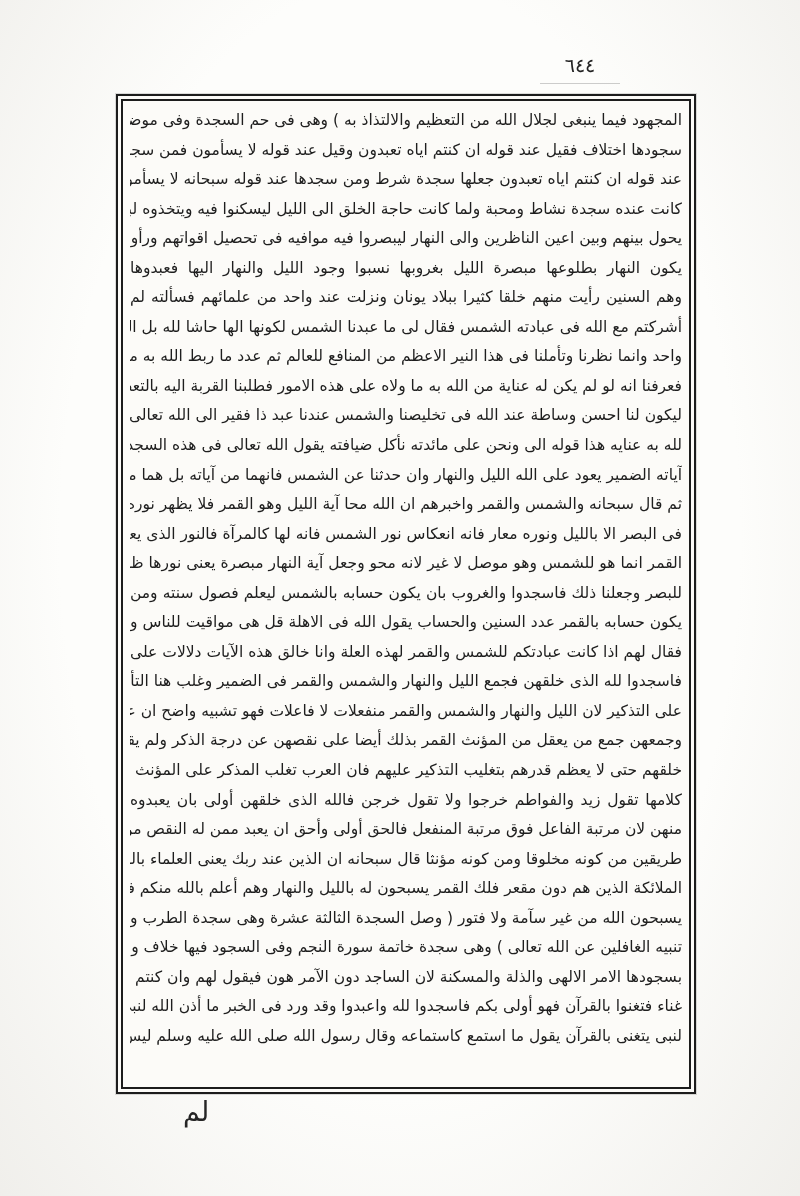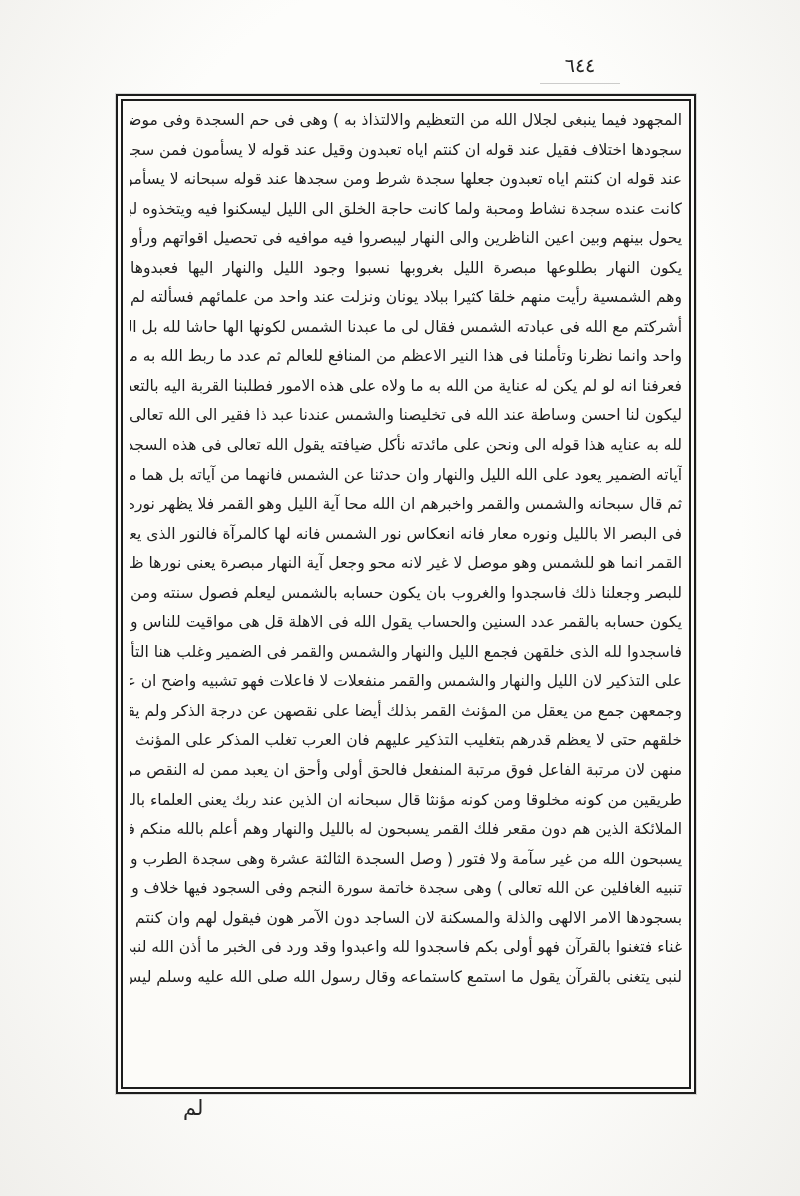--- a/index.html
+++ b/index.html
@@ -62,57 +62,59 @@
     overflow: hidden;
     text-align: justify;
     text-align-last: justify;
     font-family: "DejaVu Sans", sans-serif;
     -webkit-font-smoothing: antialiased;
   }
   .catchword {
     position: absolute;
     top: 1096px;
     left: 183px;
-    font-size: 21px;
+    font-size: 27px;
     color: #252525;
     direction: rtl;
     font-family: "DejaVu Sans", sans-serif;
   }
 </style>
 </head>
 <body>
 
 <div class="scan-surface"></div>
 
 <div class="page-number">٦٤٤</div>
 
 <div class="frame">
   <div class="text-block">
       <div class="line">المجهود فيما ينبغى لجلال الله من التعظيم والالتذاذ به ) وهى فى حم السجدة وفى موضع</div>
       <div class="line">سجودها اختلاف فقيل عند قوله ان كنتم اياه تعبدون وقيل عند قوله لا يسأمون فمن سجدها</div>
       <div class="line">عند قوله ان كنتم اياه تعبدون جعلها سجدة شرط ومن سجدها عند قوله سبحانه لا يسأمون</div>
       <div class="line">كانت عنده سجدة نشاط ومحبة ولما كانت حاجة الخلق الى الليل ليسكنوا فيه ويتخذوه لباسا</div>
       <div class="line">يحول بينهم وبين اعين الناظرين والى النهار ليبصروا فيه موافيه فى تحصيل اقواتهم ورأوا ان الشمس</div>
       <div class="line">يكون النهار بطلوعها مبصرة الليل بغروبها نسبوا وجود الليل والنهار اليها فعبدوها</div>
-      <div class="line">وهم الشمسية رأيت منهم خلقا كثيرا ببلاد يونان ونزلت عند واحد من علمائهم فسألته لم</div>
+      <div class="line">وهم السنين رأيت منهم خلقا كثيرا ببلاد يونان ونزلت عند واحد من علمائهم فسألته لم</div>
       <div class="line">أشركتم مع الله فى عبادته الشمس فقال لى ما عبدنا الشمس لكونها الها حاشا لله بل الله الاله</div>
       <div class="line">واحد وانما نظرنا وتأملنا فى هذا النير الاعظم من المنافع للعالم ثم عدد ما ربط الله به من المنافع</div>
       <div class="line">فعرفنا انه لو لم يكن له عناية من الله به ما ولاه على هذه الامور فطلبنا القربة اليه بالتعظيم</div>
       <div class="line">ليكون لنا احسن وساطة عند الله فى تخليصنا والشمس عندنا عبد ذا فقير الى الله تعالى الا ان</div>
       <div class="line">لله به عنايه هذا قوله الى ونحن على مائدته نأكل ضيافته يقول الله تعالى فى هذه السجدة ومن</div>
       <div class="line">آياته الضمير يعود على الله الليل والنهار وان حدثنا عن الشمس فانهما من آياته بل هما من آياتى</div>
       <div class="line">ثم قال سبحانه والشمس والقمر واخبرهم ان الله محا آية الليل وهو القمر فلا يظهر نوره حكم</div>
       <div class="line">فى البصر الا بالليل ونوره معار فانه انعكاس نور الشمس فانه لها كالمرآة فالنور الذى يعطيك</div>
       <div class="line">القمر انما هو للشمس وهو موصل لا غير لانه محو وجعل آية النهار مبصرة يعنى نورها ظاهرا</div>
       <div class="line">للبصر وجعلنا ذلك فاسجدوا والغروب بان يكون حسابه بالشمس ليعلم فصول سنته ومن</div>
       <div class="line">يكون حسابه بالقمر عدد السنين والحساب يقول الله فى الاهلة قل هى مواقيت للناس والحج</div>
+      <div class="line">فقال لهم اذا كانت عبادتكم للشمس والقمر لهذه العلة وانا خالق هذه الآيات دلالات على</div>
       <div class="line">فاسجدوا لله الذى خلقهن فجمع الليل والنهار والشمس والقمر فى الضمير وغلب هنا التأنيث</div>
       <div class="line">على التذكير لان الليل والنهار والشمس والقمر منفعلات لا فاعلات فهو تشبيه واضح ان عقل</div>
       <div class="line">وجمعهن جمع من يعقل من المؤنث القمر بذلك أيضا على نقصهن عن درجة الذكر ولم يقل</div>
       <div class="line">خلقهم حتى لا يعظم قدرهم بتغليب التذكير عليهم فان العرب تغلب المذكر على المؤنث فى</div>
+      <div class="line">كلامها تقول زيد والفواطم خرجوا ولا تقول خرجن فالله الذى خلقهن أولى بان يعبدوه</div>
       <div class="line">منهن لان مرتبة الفاعل فوق مرتبة المنفعل فالحق أولى وأحق ان يعبد ممن له النقص من</div>
       <div class="line">طريقين من كونه مخلوقا ومن كونه مؤنثا قال سبحانه ان الذين عند ربك يعنى العلماء بالله من</div>
       <div class="line">الملائكة الذين هم دون مقعر فلك القمر يسبحون له بالليل والنهار وهم أعلم بالله منكم فلو كان</div>
       <div class="line">يسبحون الله من غير سآمة ولا فتور ( وصل السجدة الثالثة عشرة وهى سجدة الطرب والله و</div>
       <div class="line">تنبيه الغافلين عن الله تعالى ) وهى سجدة خاتمة سورة النجم وفى السجود فيها خلاف واقترن</div>
       <div class="line">بسجودها الامر الالهى والذلة والمسكنة لان الساجد دون الآمر هون فيقول لهم وان كنتم أهل</div>
       <div class="line">غناء فتغنوا بالقرآن فهو أولى بكم فاسجدوا لله واعبدوا وقد ورد فى الخبر ما أذن الله لنبى كاذنه</div>
       <div class="line">لنبى يتغنى بالقرآن يقول ما استمع كاستماعه وقال رسول الله صلى الله عليه وسلم ليس منا من</div>
     </div>
 </div>

